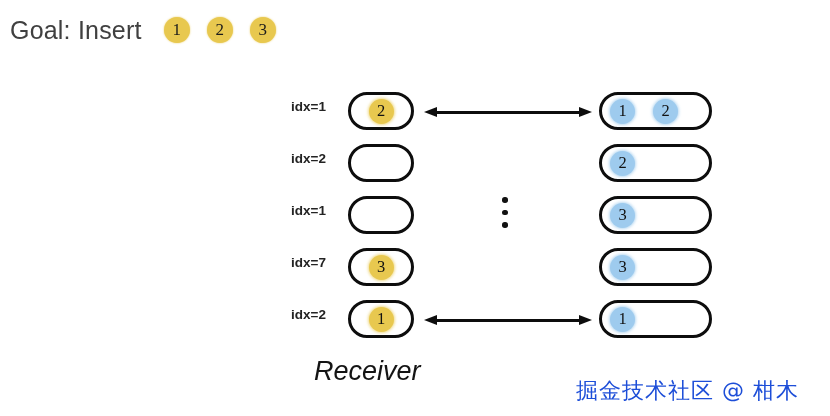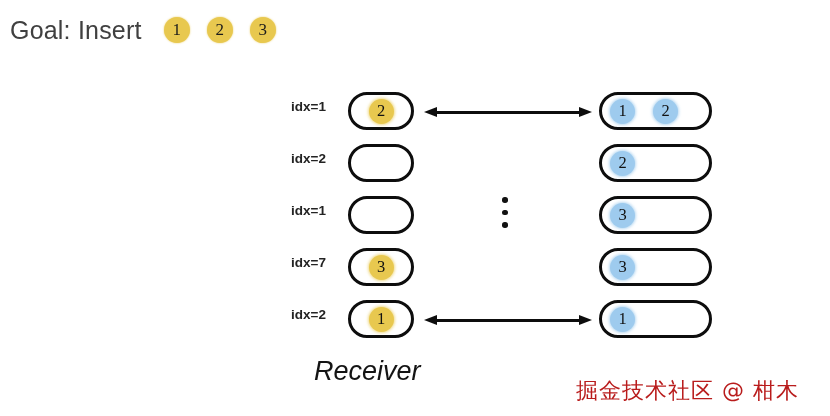--- a/index.html
+++ b/index.html
@@ -190,21 +190,21 @@
   }
   #caption-receiver { left: 314px; top: 356px; }
   #caption-sender   { left: 616px; top: 351px; }
 
   
   #watermark {
     position: absolute;
     left: 576px;
     top: 376px;
     font-size: 22px;
-    color: #b91c1c;
+    color: #1d4ed8;
     letter-spacing: 1px;
     white-space: nowrap;
     font-family: "DejaVu Sans", sans-serif;
   }
 </style>
 </head>
 <body>
 
 <div id="goal-row">
   <div id="goal-title">Goal: Insert</div>

